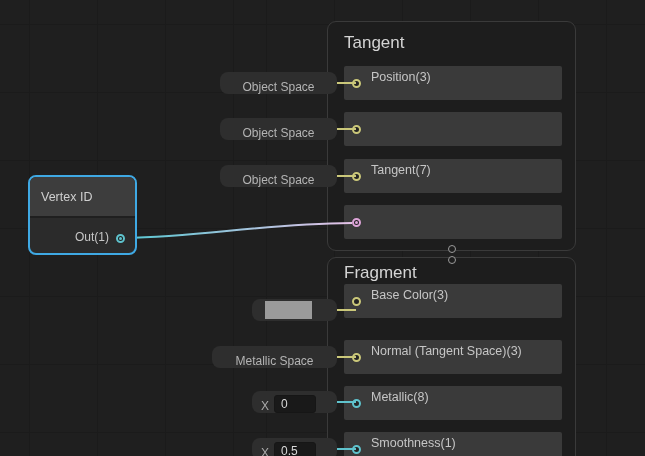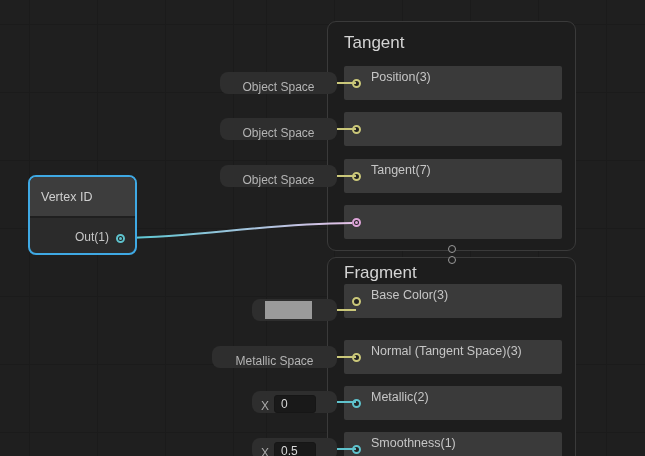--- a/index.html
+++ b/index.html
@@ -108,21 +108,21 @@
   <div class="row" style="top:284px">
     <span class="ring" style="border-color: rgb(203, 200, 122);"></span>
     <span class="row-label">Base Color(3)</span>
   </div>
   <div class="row" style="top:340px">
     <span class="ring" style="border-color: rgb(203, 200, 122);"></span>
     <span class="row-label">Normal (Tangent Space)(3)</span>
   </div>
   <div class="row" style="top:386px">
     <span class="ring" style="border-color: rgb(95, 195, 205);"></span>
-    <span class="row-label">Metallic(2)</span>
+    <span class="row-label">Metallic(8)</span>
   </div>
   <div class="row" style="top:432px">
     <span class="ring" style="border-color: rgb(95, 195, 205);"></span>
     <span class="row-label">Smoothness(1)</span>
   </div>
 
   <div class="wire" style="top: 82px; background: rgb(203, 200, 122);"></div>
   <div class="wire" style="top: 128px; background: rgb(203, 200, 122);"></div>
   <div class="wire" style="top: 175px; background: rgb(203, 200, 122);"></div>
   <div class="wire" style="top: 309px; background: rgb(203, 200, 122);"></div>

